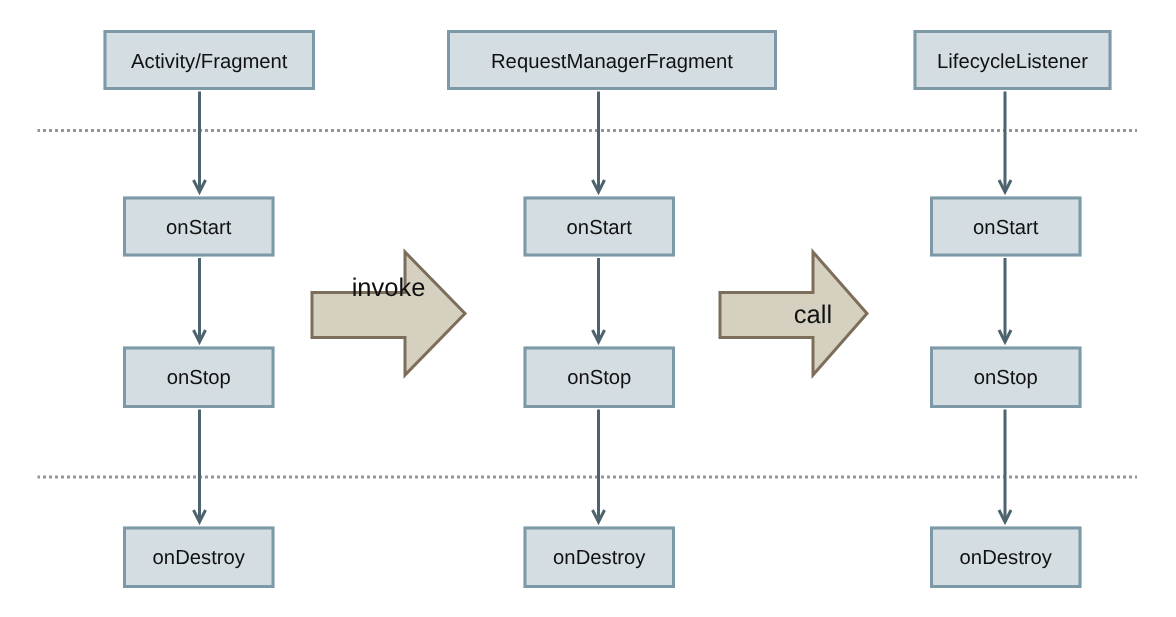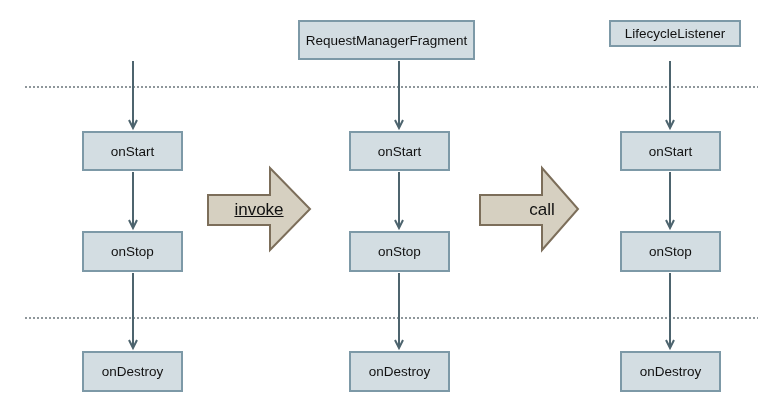--- a/index.html
+++ b/index.html
@@ -93,30 +93,31 @@
     <line class="connector-line" x1="399" y1="273" x2="399" y2="348" marker-end="url(#vhead)"></line>
 
     <line class="connector-line" x1="670" y1="61" x2="670" y2="128" marker-end="url(#vhead)"></line>
     <line class="connector-line" x1="670" y1="172" x2="670" y2="228" marker-end="url(#vhead)"></line>
     <line class="connector-line" x1="670" y1="273" x2="670" y2="348" marker-end="url(#vhead)"></line>
 
     <polygon class="block-arrow" points="208,195 270,195 270,168 310,209 270,250 270,225 208,225"></polygon>
     <polygon class="block-arrow" points="480,195 542,195 542,168 578,209 542,250 542,225 480,225"></polygon>
   </svg>
 
-  <span class="arrow-label" style="left:259px; top:210px;text-decoration:underline;">invoke</span>
+  <span class="arrow-label" style="left:259px; top:192px;">invoke</span>
   <span class="arrow-label" style="left:542px; top:210px;">call</span>
 
+  <div class="node" style="left:69px; top:20px; width:141px; height:40px;">Activity/Fragment</div>
   <div class="node" style="left:82px; top:131px; width:101px; height:40px;">onStart</div>
   <div class="node" style="left:82px; top:231px; width:101px; height:41px;">onStop</div>
   <div class="node" style="left:82px; top:351px; width:101px; height:41px;">onDestroy</div>
 
-  <div class="node" style="left:298px; top:20px; width:177px; height:40px;">RequestManagerFragment</div>
+  <div class="node" style="left:298px; top:20px; width:220px; height:40px;">RequestManagerFragment</div>
   <div class="node" style="left:349px; top:131px; width:101px; height:40px;">onStart</div>
   <div class="node" style="left:349px; top:231px; width:101px; height:41px;">onStop</div>
   <div class="node" style="left:349px; top:351px; width:101px; height:41px;">onDestroy</div>
 
-  <div class="node" style="left:609px; top:20px; width:132px; height:27px;">LifecycleListener</div>
+  <div class="node" style="left:609px; top:20px; width:132px; height:40px;">LifecycleListener</div>
   <div class="node" style="left:620px; top:131px; width:101px; height:40px;">onStart</div>
   <div class="node" style="left:620px; top:231px; width:101px; height:41px;">onStop</div>
   <div class="node" style="left:620px; top:351px; width:101px; height:41px;">onDestroy</div>
 
 </div>
 
 </body></html>

